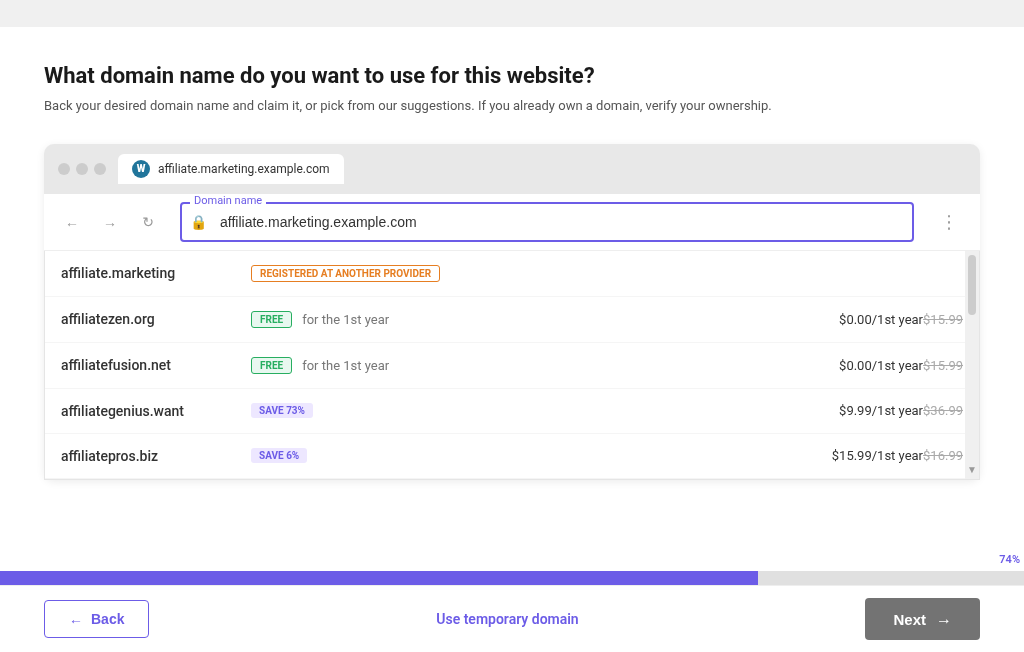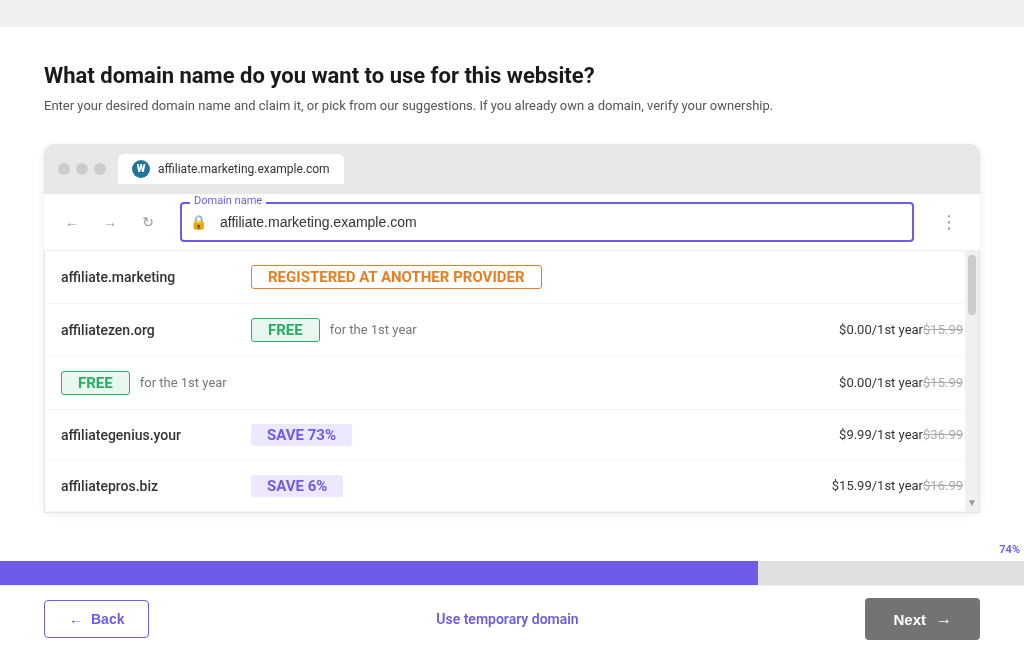--- a/index.html
+++ b/index.html
@@ -179,23 +179,23 @@
     }
 
     .domain-name-text {
       font-size: 14px;
       color: #333;
       font-weight: 500;
       min-width: 180px;
     }
 
     .badge {
-      padding: 2px 16px;
+      padding: 2px 8px;
       border-radius: 3px;
-      font-size: 15px;
+      font-size: 10px;
       font-weight: 700;
       text-transform: uppercase;
     }
 
     .badge-registered {
       background: transparent;
       color: #e67e22;
       border: 1px solid #e67e22;
     }
 
@@ -255,21 +255,21 @@
 
     .scrollbar-arrow {
       color: #999;
       font-size: 10px;
       margin-top: auto;
       cursor: pointer;
     }
 
     
     .progress-bar-container {
-      height: 24px;
+      height: 14px;
       background: #e0e0e0;
       position: relative;
     }
 
     .progress-bar-fill {
       height: 100%;
       background: #6c5ce7;
       width: 74%;
     }
 
@@ -332,21 +332,21 @@
 
     .nav-arrow {
       font-size: 16px;
     }
   </style>
 </head>
 <body>
 
 <div class="main-content">
   <h1 class="page-title">What domain name do you want to use for this website?</h1>
-  <p class="page-subtitle">Enter your desired domain name and claim it, or pick from our suggestions. If you already own a domain, verify your ownership.</p>
+  <p class="page-subtitle">Back your desired domain name and claim it, or pick from our suggestions. If you already own a domain, verify your ownership.</p>
 
   <div class="browser-mockup">
 
     <div class="browser-toolbar">
       <div class="browser-dots">
         <div class="browser-dot"></div>
         <div class="browser-dot"></div>
         <div class="browser-dot"></div>
       </div>
       <div class="browser-tab">
@@ -378,30 +378,31 @@
         <span class="domain-name-text">affiliatezen.org</span>
         <span class="badge badge-free">FREE</span>
         <span class="for-year-text">for the 1st year</span>
         <div class="price-area">
           <span class="price-current">$0.00/1st year</span>
           <span class="price-original">$15.99</span>
         </div>
       </div>
 
       <div class="dropdown-item">
+        <span class="domain-name-text">affiliatefusion.net</span>
         <span class="badge badge-free">FREE</span>
         <span class="for-year-text">for the 1st year</span>
         <div class="price-area">
           <span class="price-current">$0.00/1st year</span>
           <span class="price-original">$15.99</span>
         </div>
       </div>
 
       <div class="dropdown-item">
-        <span class="domain-name-text">affiliategenius.your</span>
+        <span class="domain-name-text">affiliategenius.want</span>
         <span class="badge badge-save">SAVE 73%</span>
         <div class="price-area">
           <span class="price-current">$9.99/1st year</span>
           <span class="price-original">$36.99</span>
         </div>
       </div>
 
       <div class="dropdown-item">
         <span class="domain-name-text">affiliatepros.biz</span>
         <span class="badge badge-save">SAVE 6%</span>

